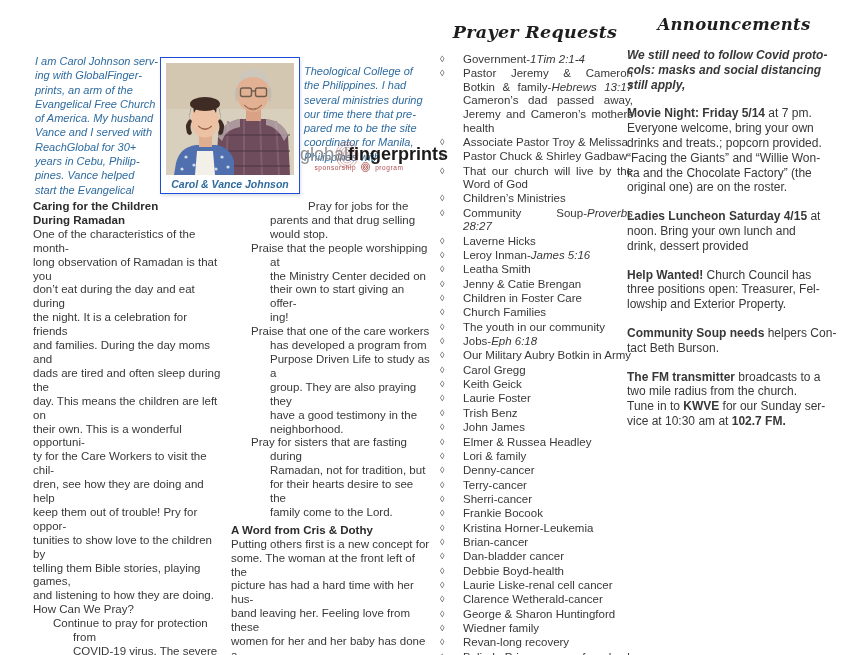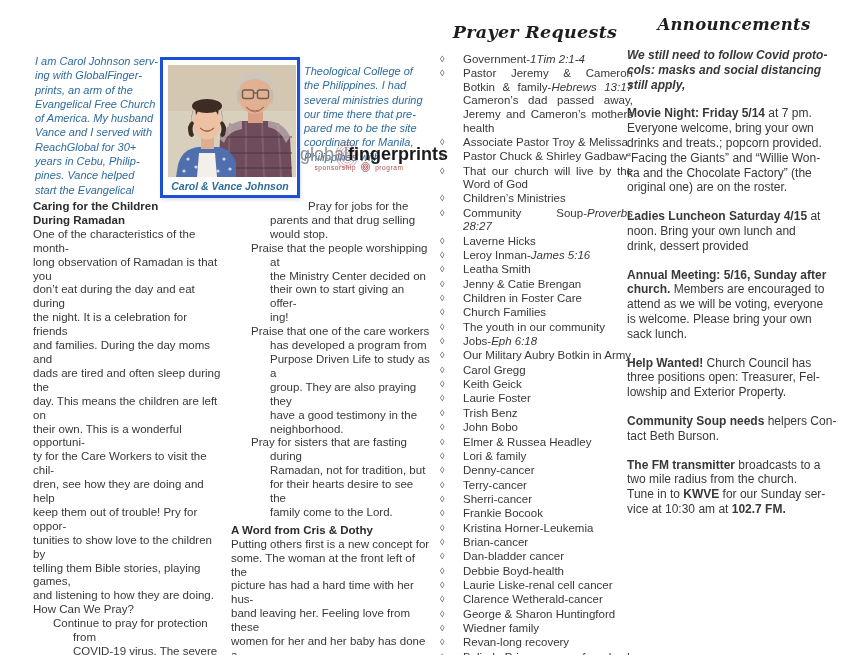--- a/index.html
+++ b/index.html
@@ -12,21 +12,21 @@
   .pre { white-space:pre-line; }
 
   
   .col-missionary { position:absolute; left:14px; top:0; width:414px; height:655px; }
   .mm-title { position:absolute; top:18px; left:0; width:100%; text-align:center; font-size:17.5px; }
   .blue-intro { position:absolute; color:var(--accent); font-style:italic; font-size:11px; line-height:14.3px; }
   .intro-left  { left:21px;  top:54px; width:129px; }
   .intro-right { left:290px; top:64px; width:126px; }
 
   .photo-frame { position:absolute; left:146px; top:57px; width:140px; background:#fff;
-                 border:3px solid #1d4ed8; box-shadow:1px 2px 3px rgba(120,140,160,.25); padding:5px 5px 1px; }
+                 border:1px solid #1d4ed8; box-shadow:1px 2px 3px rgba(120,140,160,.25); padding:5px 5px 1px; }
   .photo-frame svg { display:block; }
   .photo-caption { text-align:center; color:var(--accent); font-weight:bold; font-style:italic;
                    font-size:10.5px; padding:3px 0 2px; }
 
   .gf-logo { position:absolute; left:286px; top:146px; width:130px; }
   .gf-main { position:relative; font-size:18px; line-height:16px; white-space:nowrap; }
   .gf-main .fp-bg { position:absolute; left:34px; top:-5px; opacity:.45; }
   .gf-gray { color:#919191; position:relative; }
   .gf-bold { color:#1b1b1b; font-weight:bold; position:relative; }
   .gf-sub { display:flex; align-items:center; justify-content:center; gap:5px; margin-top:0;
@@ -247,21 +247,21 @@
         <div class="pr-li"><span class="bullet">◊</span><span>Jenny &amp; Catie Brengan</span></div>
         <div class="pr-li"><span class="bullet">◊</span><span>Children in Foster Care</span></div>
         <div class="pr-li"><span class="bullet">◊</span><span>Church Families</span></div>
         <div class="pr-li"><span class="bullet">◊</span><span>The youth in our community</span></div>
         <div class="pr-li"><span class="bullet">◊</span><span>Jobs-</span><span class="pr-ref">Eph 6:18</span></div>
         <div class="pr-li"><span class="bullet">◊</span><span>Our Military Aubry Botkin in Army</span></div>
         <div class="pr-li"><span class="bullet">◊</span><span>Carol Gregg</span></div>
         <div class="pr-li"><span class="bullet">◊</span><span>Keith Geick</span></div>
         <div class="pr-li"><span class="bullet">◊</span><span>Laurie Foster</span></div>
         <div class="pr-li"><span class="bullet">◊</span><span>Trish Benz</span></div>
-        <div class="pr-li"><span class="bullet">◊</span><span>John Bobo</span></div>
+        <div class="pr-li"><span class="bullet">◊</span><span>John James</span></div>
         <div class="pr-li"><span class="bullet">◊</span><span>Elmer &amp; Russea Headley</span></div>
         <div class="pr-li"><span class="bullet">◊</span><span>Lori &amp; family</span></div>
         <div class="pr-li"><span class="bullet">◊</span><span>Denny-cancer</span></div>
         <div class="pr-li"><span class="bullet">◊</span><span>Terry-cancer</span></div>
         <div class="pr-li"><span class="bullet">◊</span><span>Sherri-cancer</span></div>
         <div class="pr-li"><span class="bullet">◊</span><span>Frankie Bocook</span></div>
         <div class="pr-li"><span class="bullet">◊</span><span>Kristina Horner-Leukemia</span></div>
         <div class="pr-li"><span class="bullet">◊</span><span>Brian-cancer</span></div>
         <div class="pr-li"><span class="bullet">◊</span><span>Dan-bladder cancer</span></div>
         <div class="pr-li"><span class="bullet">◊</span><span>Debbie Boyd-health</span></div>
@@ -282,25 +282,20 @@
 still apply,</span></p>
         <p><span class="b">Movie Night:  Friday 5/14</span><span> at 7 pm.
 Everyone welcome, bring your own
 drinks and treats.; popcorn provided.
 “Facing the Giants” and “Willie Won-
 ka and the Chocolate Factory” (the
 original one) are on the roster.</span></p>
         <p><span class="b">Ladies Luncheon Saturday 4/15</span><span> at
 noon.  Bring your own lunch and
 drink, dessert provided</span></p>
-        <p><span class="b">Annual Meeting:  5/16, Sunday after
-church.</span><span> Members are encouraged to
-attend as we will be voting, everyone
-is welcome.  Please bring your own
-sack lunch.</span></p>
         <p><span class="b">Help Wanted!</span><span>  Church Council has
 three positions open:  Treasurer, Fel-
 lowship and Exterior Property.</span></p>
         <p><span class="b">Community Soup needs</span><span> helpers Con-
 tact Beth Burson.</span></p>
         <p><span class="b">The FM transmitter</span><span> broadcasts to a
 two mile radius from the church.
 Tune in to </span><span class="b">KWVE</span><span> for our Sunday ser-
 vice at 10:30 am at </span><span class="b">102.7 FM.</span></p>
       </div>

